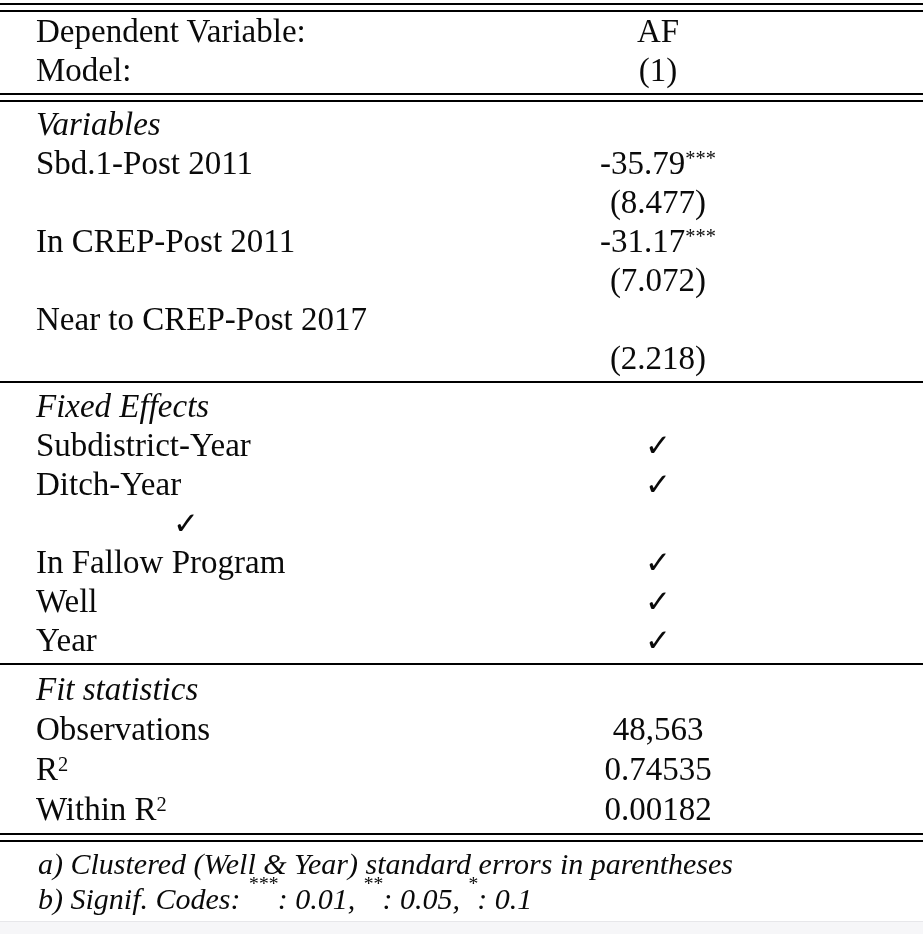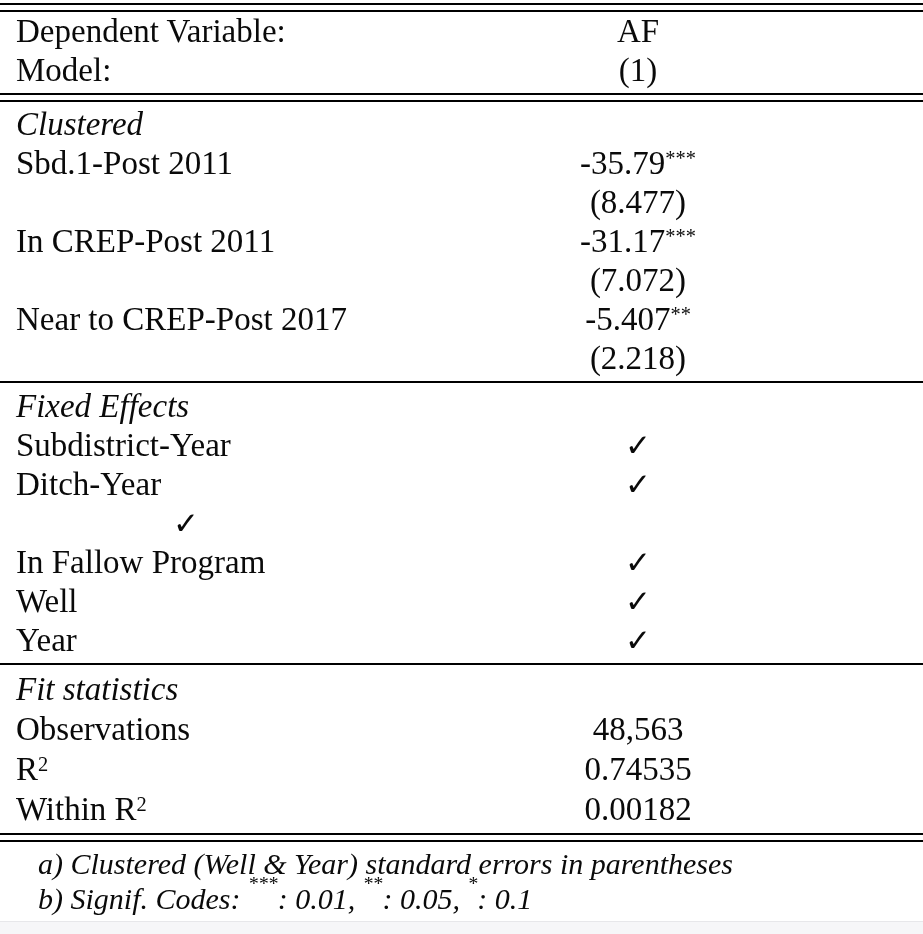--- a/index.html
+++ b/index.html
@@ -37,21 +37,21 @@
   .row {
     display: flex;
     height: 39px;
     line-height: 39px;
     font-size: 33px;
     white-space: nowrap;
   }
   .row.fitrow { height: 40px; line-height: 40px; align-items: center; }
   .cell.label {
     width: 436px;
-    padding-left: 16px;
+    padding-left: 36px;
     text-align: left;
   }
   .cell.value {
     width: 372px;
     text-align: center;
   }
   .section-title {
     font-style: italic;
   }
   sup.stars, sup.rsup {
@@ -104,21 +104,21 @@
     <div class="cell value">AF</div>
   </div>
   <div class="row">
     <div class="cell label">Model:</div>
     <div class="cell value">(1)</div>
   </div>
 
   <div class="drule mid"></div>
 
   <div class="row">
-    <div class="cell label section-title">Clustered</div>
+    <div class="cell label section-title">Variables</div>
     <div class="cell value"></div>
   </div>
 
   <div class="row">
     <div class="cell label">Sbd.1-Post 2011</div>
     <div class="cell value"><span>-35.79</span><sup class="stars">***</sup></div>
   </div>
   <div class="row">
     <div class="cell label"></div>
     <div class="cell value">(8.477)</div>
@@ -128,21 +128,20 @@
     <div class="cell label">In CREP-Post 2011</div>
     <div class="cell value"><span>-31.17</span><sup class="stars">***</sup></div>
   </div>
   <div class="row">
     <div class="cell label"></div>
     <div class="cell value">(7.072)</div>
   </div>
 
   <div class="row">
     <div class="cell label">Near to CREP-Post 2017</div>
-    <div class="cell value"><span>-5.407</span><sup class="stars">**</sup></div>
   </div>
   <div class="row">
     <div class="cell label"></div>
     <div class="cell value">(2.218)</div>
   </div>
 
   <div class="srule"></div>
 
   <div class="row">
     <div class="cell label section-title">Fixed Effects</div>

